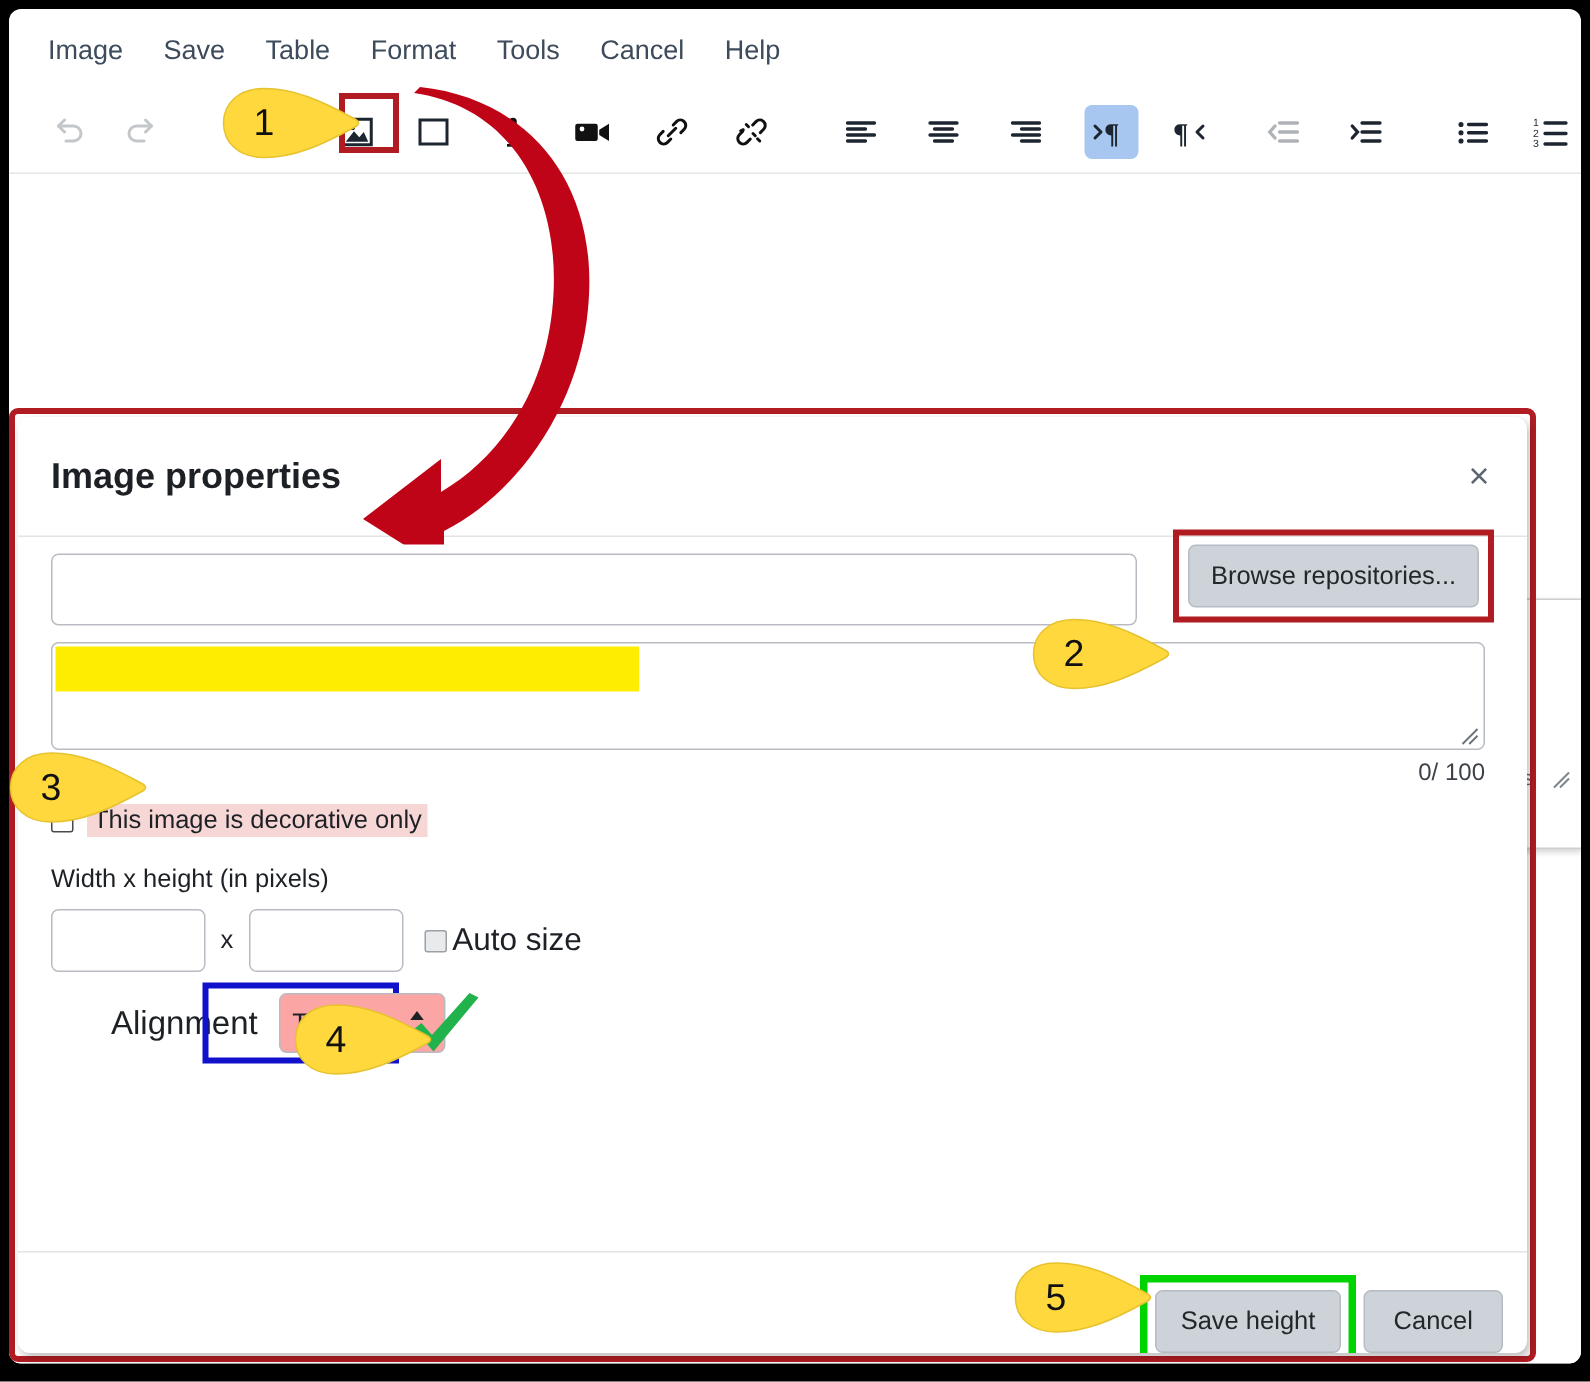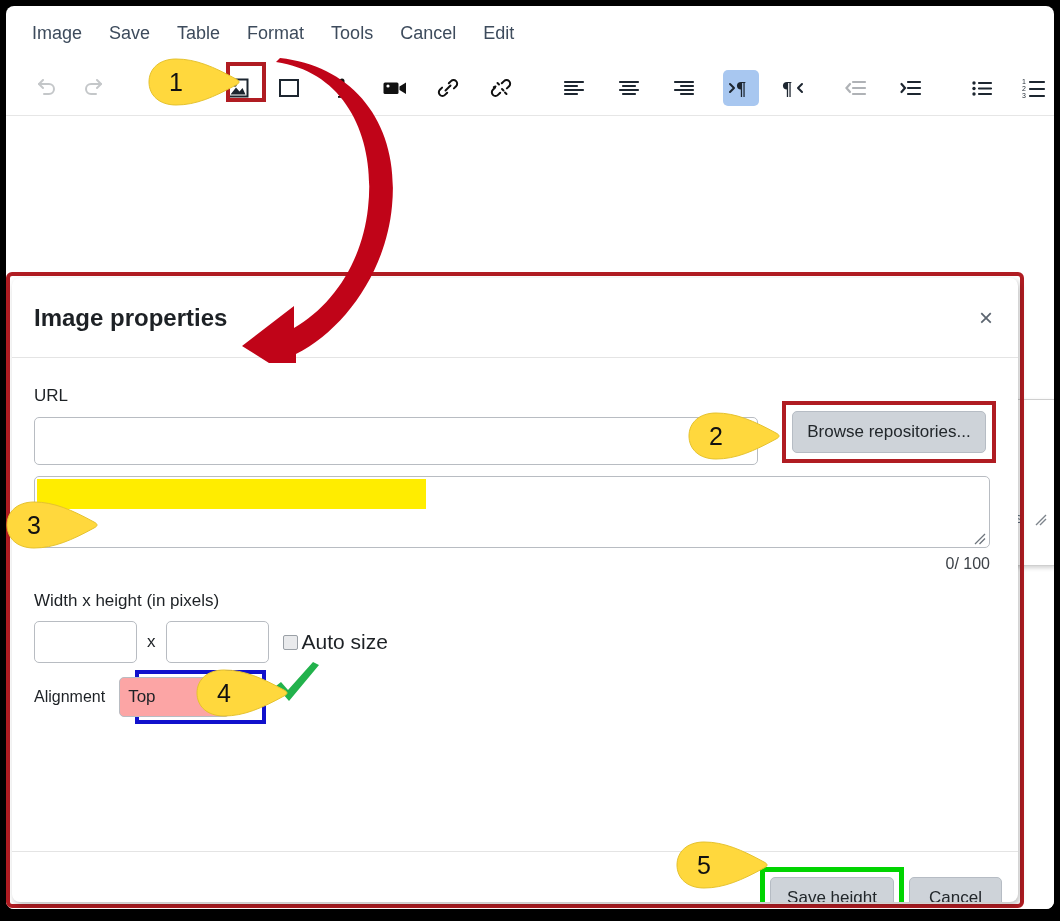--- a/index.html
+++ b/index.html
@@ -148,21 +148,21 @@
   }
   .wh-x{margin:0 10px;font-size:17px;color:#1d2125;}
   .autosize-wrap{display:flex;align-items:center;margin-left:14px;position:relative;}
   .auto-cbx{
     width:15px;height:15px;border:1px solid #9aa0a6;border-radius:2px;
     background:#e9eaec;box-sizing:border-box;margin-right:4px;flex:0 0 auto;
   }
   .auto-text{font-size:21px;color:#1d2125;}
 
   .align-row{display:flex;align-items:center;margin-top:14px;position:relative;}
-  .align-label{font-size:16px;color:#1d2125;margin-right:10px;}
+  .align-label{font-size:22px;color:#1d2125;margin-right:10px;margin-left:40px;}
   .align-outline{
     position:absolute;left:101px;top:-7px;width:131px;height:54px;
     border:4px solid #1111cc;box-sizing:border-box;
   }
   .align-select{
     position:relative;width:111px;height:40px;margin-left:4px;
     border:1px solid #b8bcc2;border-radius:5px;background:#fca5a5;
     display:flex;align-items:center;padding:16px 8px;box-sizing:border-box;
   }
   .align-value{font-size:17px;color:#1d2125;}
@@ -210,21 +210,21 @@
 
   <div class="editor">
 
     <div class="menubar">
       <div class="menu-item">Image</div>
       <div class="menu-item">Save</div>
       <div class="menu-item">Table</div>
       <div class="menu-item">Format</div>
       <div class="menu-item">Tools</div>
       <div class="menu-item">Cancel</div>
-      <div class="menu-item">Edit</div>
+      <div class="menu-item">Help</div>
     </div>
 
     <div class="toolbar">
       <div style="width:18px;flex:0 0 auto;"></div>
 
       <div class="tb dim">
         <svg width="24" height="24" viewBox="0 0 24 24" fill="none" stroke="#5a6168" stroke-width="2" stroke-linecap="round" stroke-linejoin="round">
           <path d="M4 8h10a5 5 0 0 1 0 10H9"></path>
             <polyline points="8,4 4,8 8,12"></polyline>
         </svg>
@@ -378,35 +378,38 @@
 
   <div class="dialog">
 
     <div class="dlg-header">
       <div class="dlg-title">Image properties</div>
       <div class="dlg-close">×</div>
     </div>
 
     <div class="dlg-body">
 
-      <label class="fld-label">URL</label>
       <div class="url-row">
         <input class="url-input" type="text" value="" style="">
         <div class="browse-outline"></div>
         <button class="browse-btn">Browse repositories...</button>
       </div>
 
       <div class="desc-box">
         <div class="desc-hl"></div>
         <svg class="desc-grip" viewBox="0 0 14 14" stroke="#6d747c" stroke-width="1.3">
           <path d="M13 3 L3 13 M13 7.5 L7.5 13"></path>
         </svg>
       </div>
       <div class="counter">0/ 100</div>
 
+      <div class="deco-row">
+        <div class="cbx"></div>
+        <span class="deco-text">This image is decorative only</span>
+      </div>
 
       <label class="wh-label">Width x height (in pixels)</label>
       <div class="wh-row">
         <input class="wh-input" type="text" value="" style="">
         <span class="wh-x">x</span>
         <input class="wh-input" type="text" value="" style="">
         <div class="autosize-wrap">
           <div class="auto-cbx"></div>
           <span class="auto-text">Auto size</span>
         </div>

